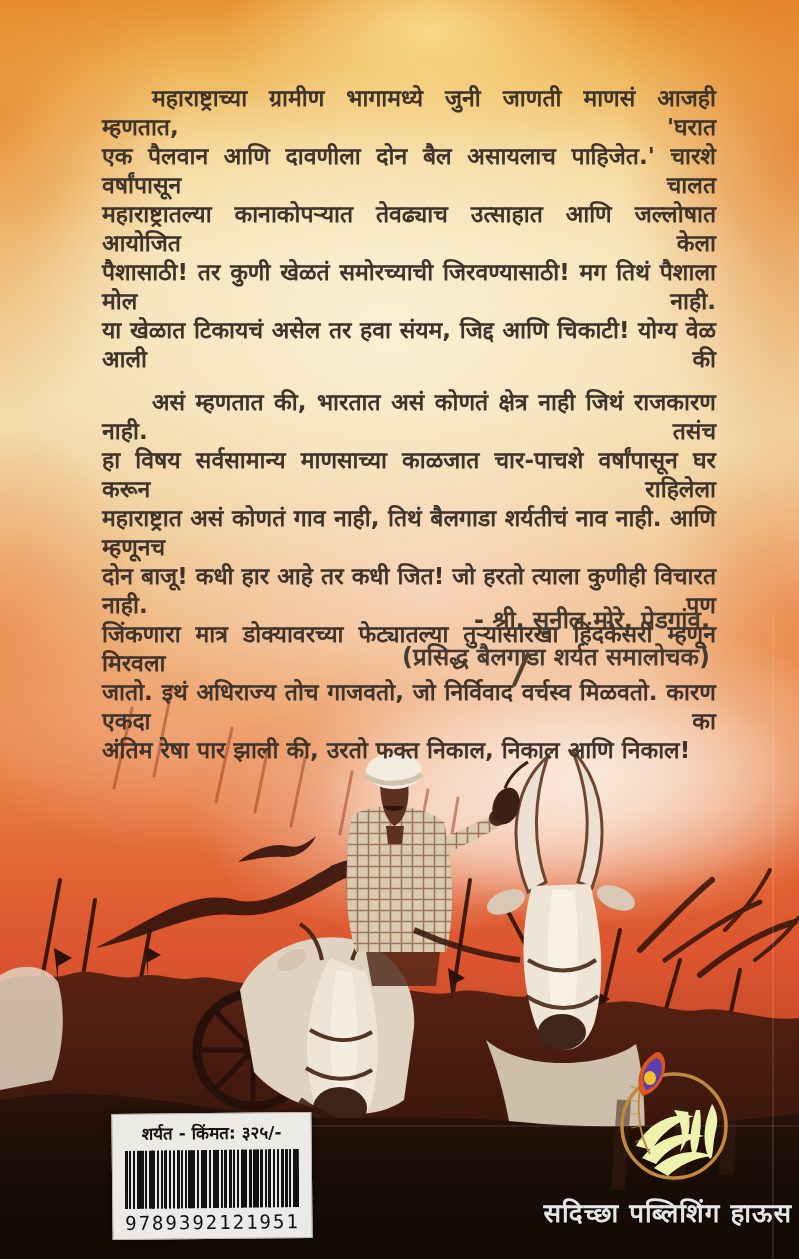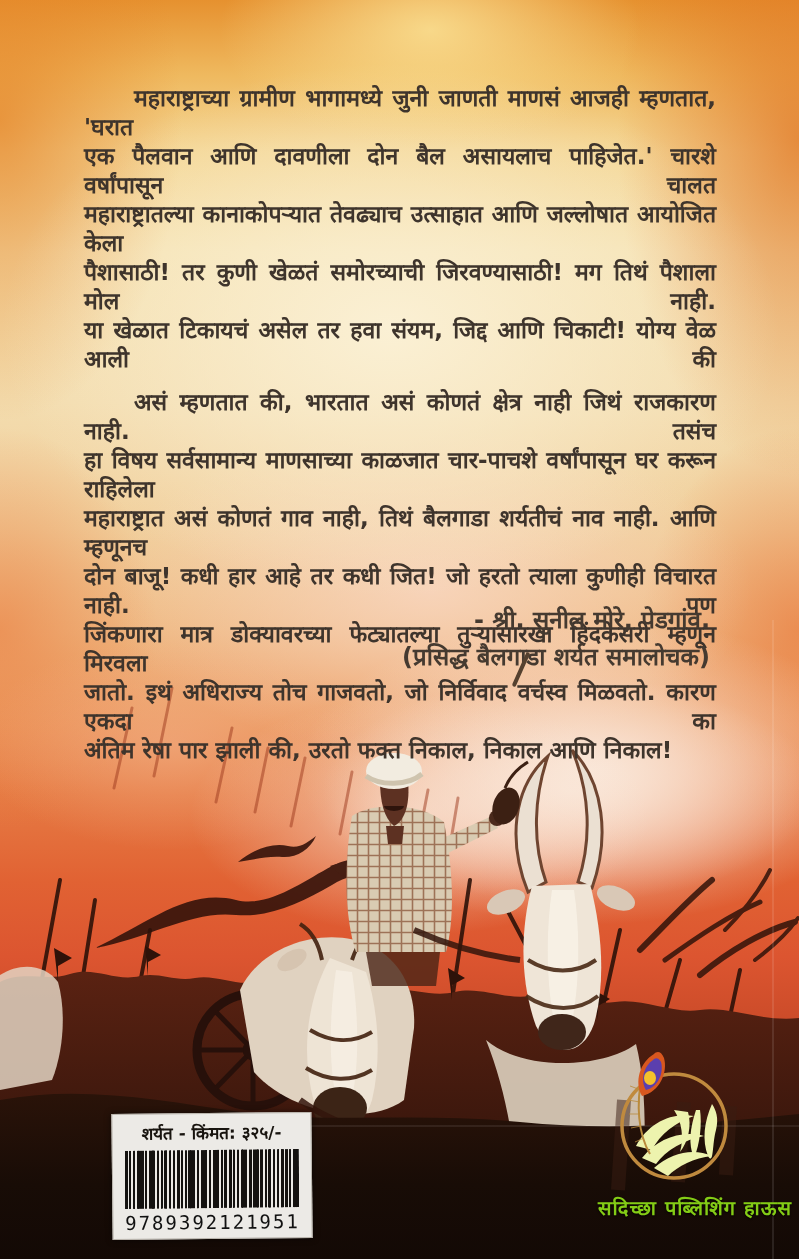--- a/index.html
+++ b/index.html
@@ -16,21 +16,21 @@
     radial-gradient(ellipse 260px 480px at 799px 140px, rgba(224,116,34,.75), rgba(224,116,34,0) 70%),
     radial-gradient(ellipse 210px 270px at 0px 630px, rgba(234,128,66,.65), rgba(234,128,66,0) 75%),
     radial-gradient(ellipse 210px 270px at 799px 630px, rgba(232,118,56,.65), rgba(232,118,56,0) 75%),
     linear-gradient(180deg,#e6912f 0%,#efb95f 6%,#f4d694 12%,#f5e2b2 20%,#f3dcae 32%,
       #f1cf9c 42%,#efb983 50%,#ec9c63 57%,#e67b44 63%,#e16233 70%,#dc5530 76%,
       #c94a28 82%,#8e3018 88%,#441a0e 93%,#1f0e08 97%,#170b06 100%);}
   
   .blurb{position:absolute;left:84px;top:84px;width:632px;z-index:2;
          color:#3e342c;font-size:23px;font-weight:bold;}
   .para{margin:0 0 14px 0;}
-  .line{line-height:29px;text-align:justify;text-align-last:justify;white-space:normal;}
+  .line{line-height:29px;text-align:justify;text-align-last:justify;white-space:normal;margin-left:18px;}
   .line.first{text-indent:50px;}
   .line.last{text-align-last:left;}
   .attribution{position:absolute;right:89px;top:584px;z-index:2;text-align:right;
                color:#453a30;font-size:24px;font-weight:bold;line-height:37px;margin-top:18px;}
   .pen-slash{position:absolute;left:519px;top:651px;width:4px;height:37px;z-index:2;
              background:#55412f;transform:rotate(24deg);border-radius:2px;}
   
   .scene{position:absolute;left:0;top:630px;width:799px;height:629px;z-index:1;}
   
   .barcode-label{position:absolute;left:112px;top:1113px;width:198px;height:124px;z-index:3;
@@ -39,21 +39,21 @@
   .price{margin-top:7px;text-align:center;font-size:17px;font-weight:bold;color:#18140f;}
   .bars{flex:1;margin:6px 12px 2px 12px;background:
      repeating-linear-gradient(90deg,#141210 0 2px,transparent 2px 4px),
      repeating-linear-gradient(90deg,#141210 0 1px,transparent 1px 9px),
      repeating-linear-gradient(90deg,#141210 0 3px,transparent 3px 13px);}
   .code{text-align:center;font-size:19px;color:#111;letter-spacing:2px;
         font-family:"DejaVu Sans Mono",monospace;margin:1px 0 5px 0;}
   
   .logo{position:absolute;left:578px;top:1046px;width:170px;height:150px;z-index:3;}
   .publisher-name{position:absolute;left:520px;top:1194px;width:272px;z-index:3;
-                  text-align:right;font-size:20px;font-weight:bold;color:#84cc16;
+                  text-align:right;font-size:26px;font-weight:bold;color:#e5e5e5;
                   letter-spacing:1px;text-shadow:0 1px 2px #000;}
   .crease-v{position:absolute;left:772px;top:620px;width:2px;height:639px;z-index:2;
             background:rgba(255,255,255,.10);}
   .crease-h{position:absolute;left:300px;top:1125px;width:499px;height:2px;z-index:2;
             background:rgba(255,255,255,.08);}
 </style>
 </head>
 <body>
 
 <div class="page">

